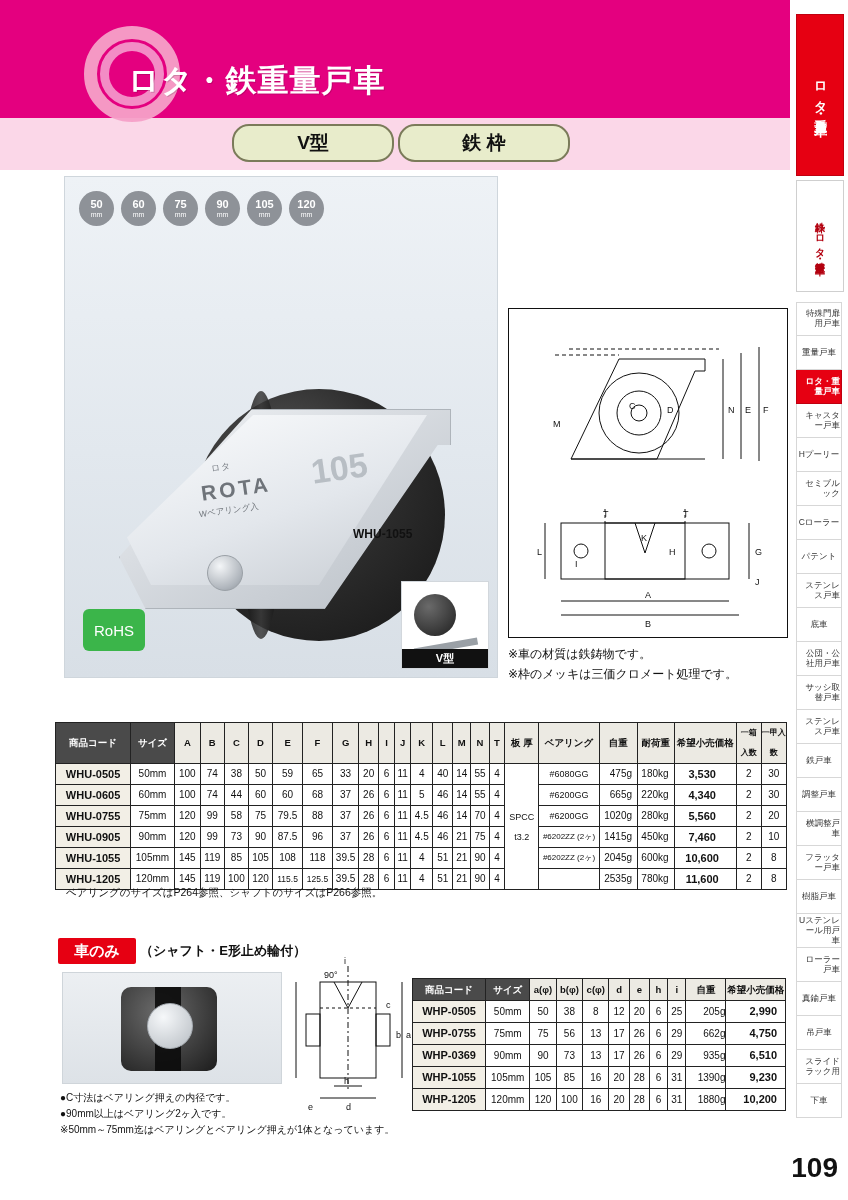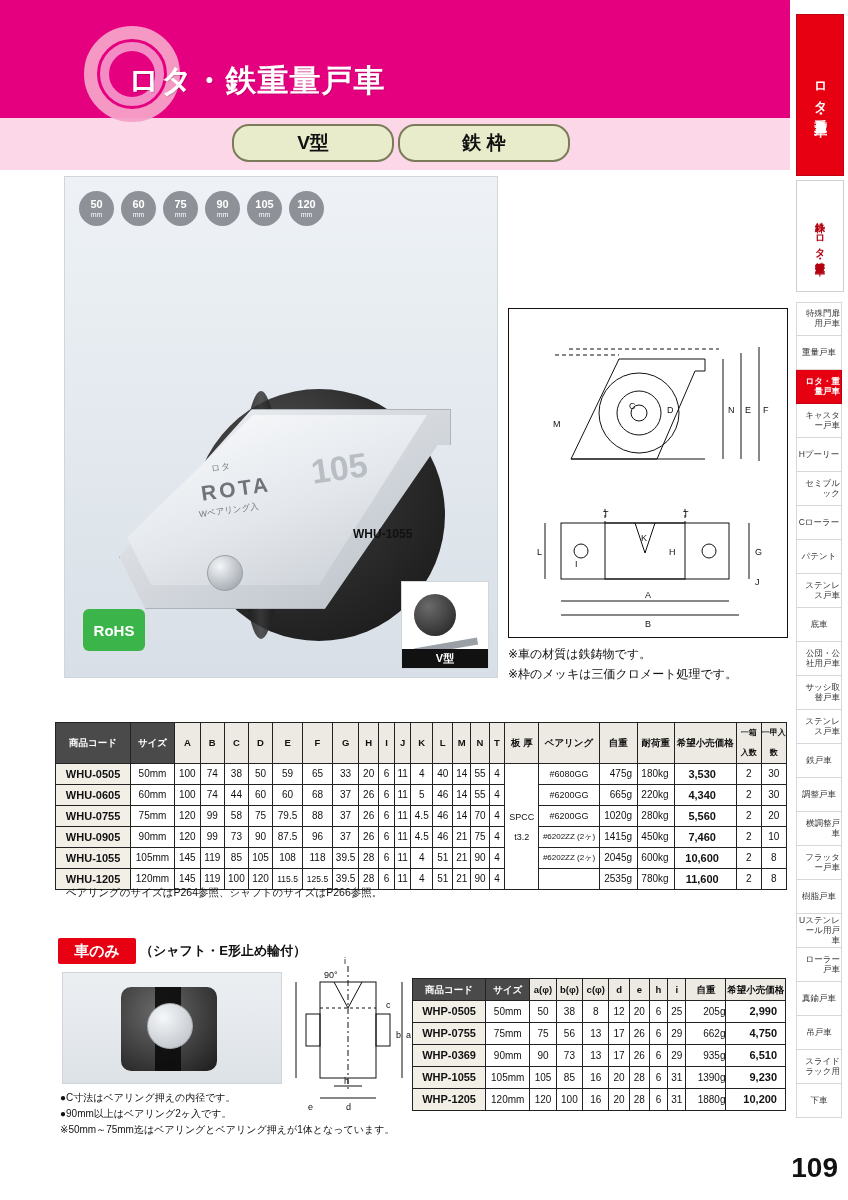--- a/index.html
+++ b/index.html
@@ -110,21 +110,21 @@
     transform:rotate(-8deg);
   }
   .bolt{
     position:absolute;left:142px;top:378px;width:34px;height:34px;border-radius:50%;
     background:radial-gradient(circle at 35% 30%,#f4f6f8,#aeb4bb 70%,#8b9097);
     border:1px solid #9aa0a6;
   }
   .whu-label{position:absolute;left:288px;top:350px;font-size:12px;color:#111;font-weight:bold;}
   .rohs{
     position:absolute;left:18px;top:432px;width:62px;height:42px;border-radius:6px;
-    background:#3bb54a;color:#fff;font-size:15px;font-weight:bold;
+    background:#3bb54a;color:#fff;font-size:15px;font-weight:normal;
     display:flex;align-items:center;justify-content:center;
   }
   .vtype-inset{
     position:absolute;right:8px;bottom:8px;width:86px;height:86px;background:#fff;border:1px solid #d2d7dc;
   }
   .vtype-inset .vt-wheel{
     position:absolute;left:12px;top:12px;width:42px;height:42px;border-radius:50%;
     background:radial-gradient(circle at 35% 30%,#6a6a6a,#1e1e1e);
   }
   .vtype-inset .vt-rail{

